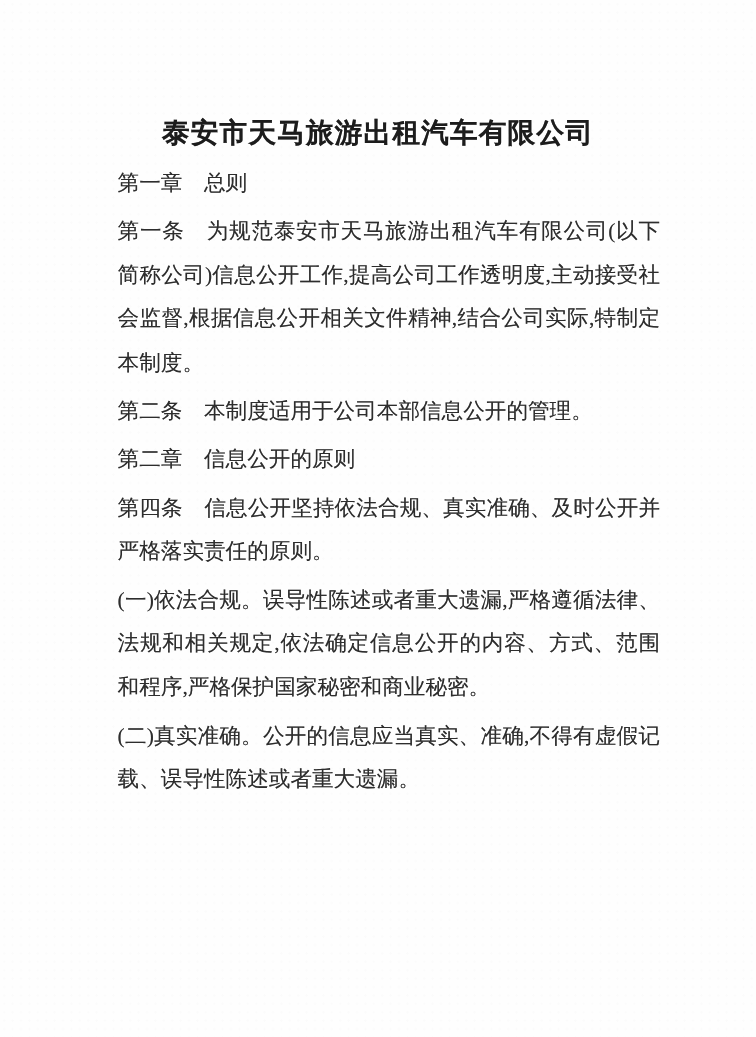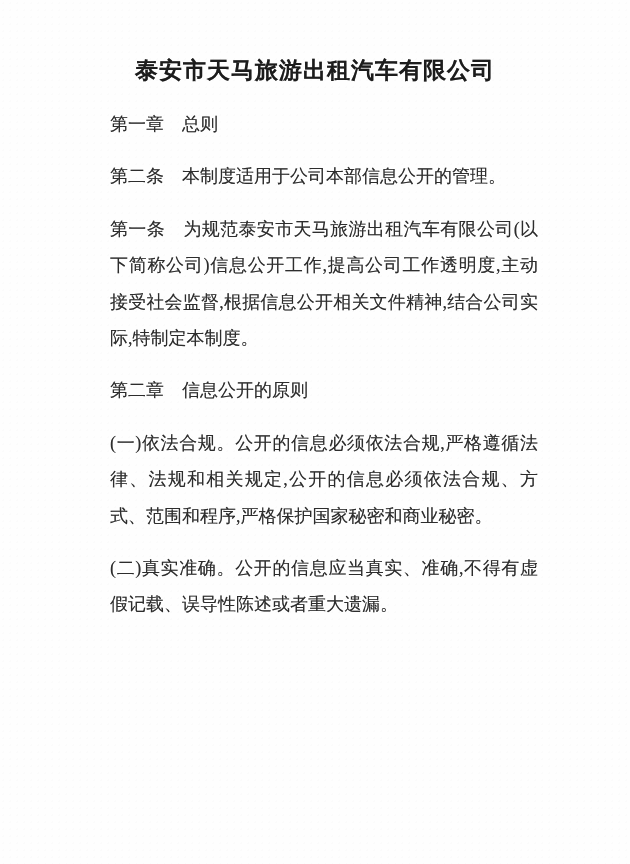--- a/index.html
+++ b/index.html
@@ -13,56 +13,57 @@
     height: 864px;
     background: #fefefe;
     overflow: hidden;
     font-family: "Liberation Serif", serif;
     
     background-image:
       radial-gradient(rgba(0,0,0,0.012) 1px, transparent 1px);
     background-size: 7px 7px;
   }
   .doc-title {
-    padding-top: 52px;
+    padding-top: 92px;
     text-align: center;
     font-weight: bold;
     font-size: 23px;
     line-height: 38px;
     color: #1c1c1c;
     letter-spacing: 1px;
     text-shadow: 0 0 0.5px rgba(20,20,20,0.55);
   }
   .doc-body {
     margin-top: 4px;
     margin-left: 94px;
     width: 460px;
     font-size: 18px;
     line-height: 36.4px;
     text-align: justify;
     color: #2d2d2d;
     text-shadow: 0 0 0.4px rgba(40,40,40,0.45);
   }
   .doc-body p {
-    margin: 16px;
+    margin: 4px;
     padding: 0;
     text-justify: inter-ideograph;
   }
 </style>
 </head>
 <body>
 
 <div class="page">
 
   <div class="doc-title">
     <div>泰安市天马旅游出租汽车有限公司</div>
   </div>
 
   <div class="doc-body">
     <p>第一章　总则</p>
+    <p>第一条　为规范泰安市天马旅游出租汽车有限公司(以下简称公司)信息公开工作,提高公司工作透明度,主动接受社会监督,根据信息公开相关文件精神,结合公司实际,特制定本制度。</p>
     <p>第二条　本制度适用于公司本部信息公开的管理。</p>
-    <p>第一条　为规范泰安市天马旅游出租汽车有限公司(以下简称公司)信息公开工作,提高公司工作透明度,主动接受社会监督,根据信息公开相关文件精神,结合公司实际,特制定本制度。</p>
     <p>第二章　信息公开的原则</p>
-    <p>(一)依法合规。公开的信息必须依法合规,严格遵循法律、法规和相关规定,公开的信息必须依法合规、方式、范围和程序,严格保护国家秘密和商业秘密。</p>
+    <p>第四条　信息公开坚持依法合规、真实准确、及时公开并严格落实责任的原则。</p>
+    <p>(一)依法合规。误导性陈述或者重大遗漏,严格遵循法律、法规和相关规定,依法确定信息公开的内容、方式、范围和程序,严格保护国家秘密和商业秘密。</p>
     <p>(二)真实准确。公开的信息应当真实、准确,不得有虚假记载、误导性陈述或者重大遗漏。</p>
   </div>
 
 </div>
 
 </body></html>

